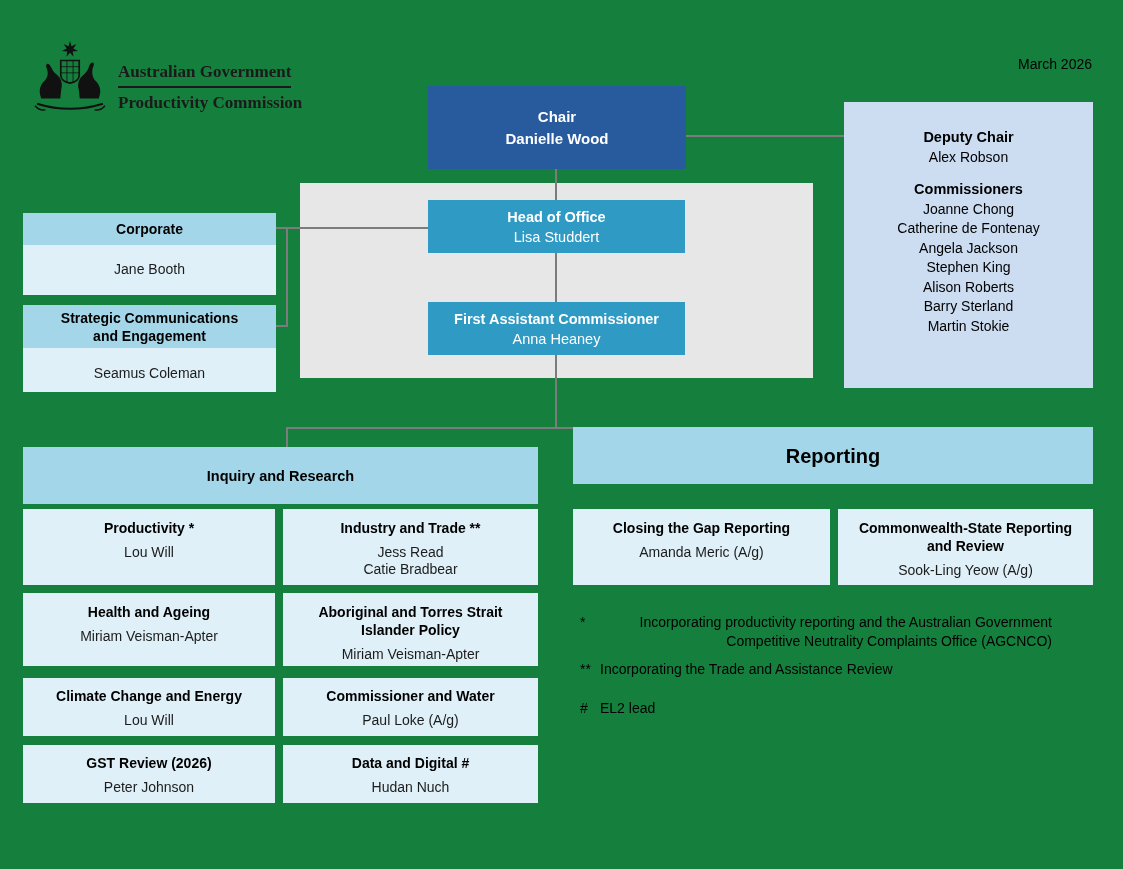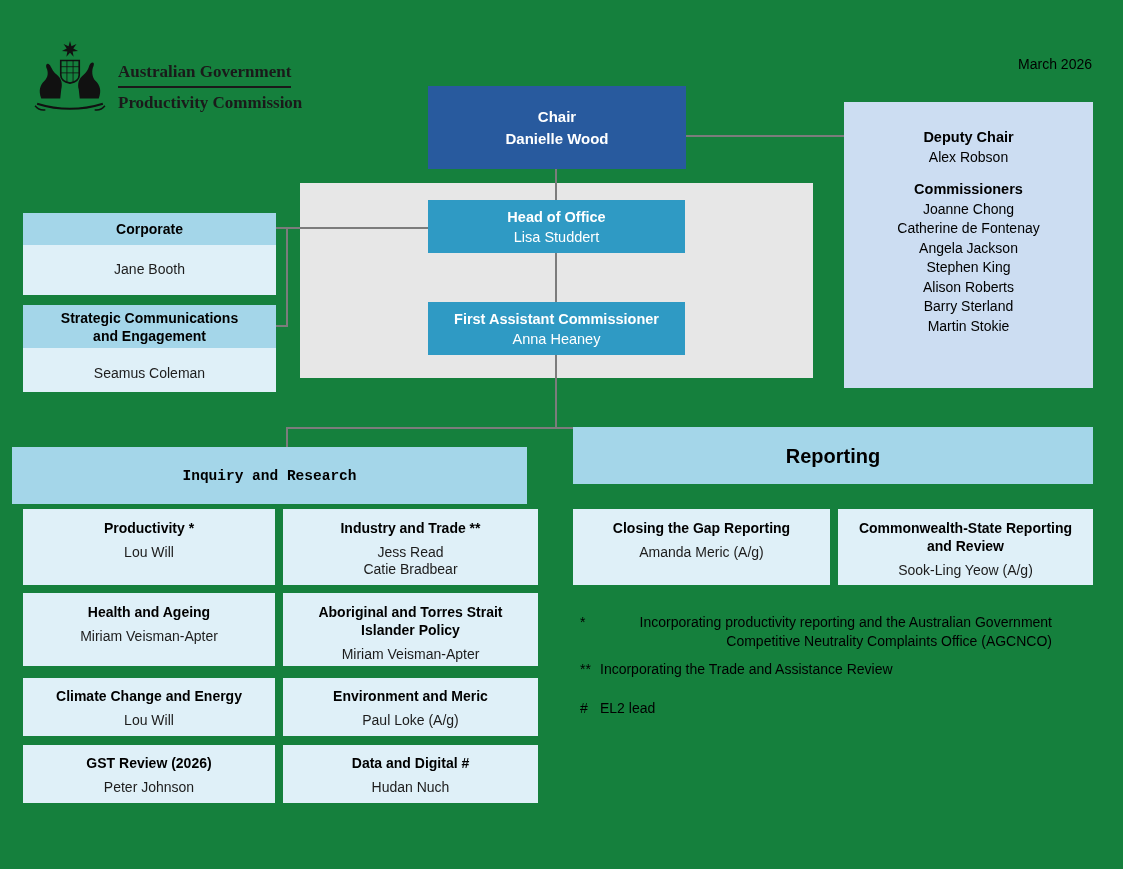--- a/index.html
+++ b/index.html
@@ -53,21 +53,21 @@
 
   #corp-hdr{left:23px;top:213px;width:253px;height:32px;}
   #corp-cell{left:23px;top:245px;width:253px;height:50px;}
   #corp-cell .u-name{margin-top:0;padding-top:16px;}
   #strat-hdr{left:23px;top:305px;width:253px;height:43px;}
   #strat-hdr span{max-width:195px;}
   #strat-cell{left:23px;top:348px;width:253px;height:44px;}
   #strat-cell .u-name{margin-top:0;padding-top:17px;}
 
   
-  #inq-hdr{left:12px;top:447px;width:515px;height:57px;font-size:14.5px;font-family:Liberation Mono, monospace;}
+  #inq-hdr{left:23px;top:447px;width:515px;height:57px;font-size:14.5px;}
   #rep-hdr{left:573px;top:427px;width:520px;height:57px;font-size:20px;}
 
   
   .c1{left:23px;width:252px;}
   .c2{left:283px;width:255px;}
   .r1{top:509px;height:76px;}
   .r2{top:593px;height:73px;}
   .r3{top:678px;height:58px;}
   .r4{top:745px;height:58px;}
   .r3 .u-title,.r4 .u-title{padding-top:9px;}
@@ -184,21 +184,21 @@
   <div class="cell c2 r2" id="abor">
     <div class="u-title">Aboriginal and Torres Strait Islander Policy</div>
     <div class="u-name">Miriam Veisman-Apter</div>
   </div>
 
   <div class="cell c1 r3">
     <div class="u-title">Climate Change and Energy</div>
     <div class="u-name">Lou Will</div>
   </div>
   <div class="cell c2 r3">
-    <div class="u-title">Environment and Meric</div>
+    <div class="u-title">Commissioner and Water</div>
     <div class="u-name">Paul Loke (A/g)</div>
   </div>
 
   <div class="cell c1 r4">
     <div class="u-title">GST Review (2026)</div>
     <div class="u-name">Peter Johnson</div>
   </div>
   <div class="cell c2 r4">
     <div class="u-title">Data and Digital #</div>
     <div class="u-name">Hudan Nuch</div>

